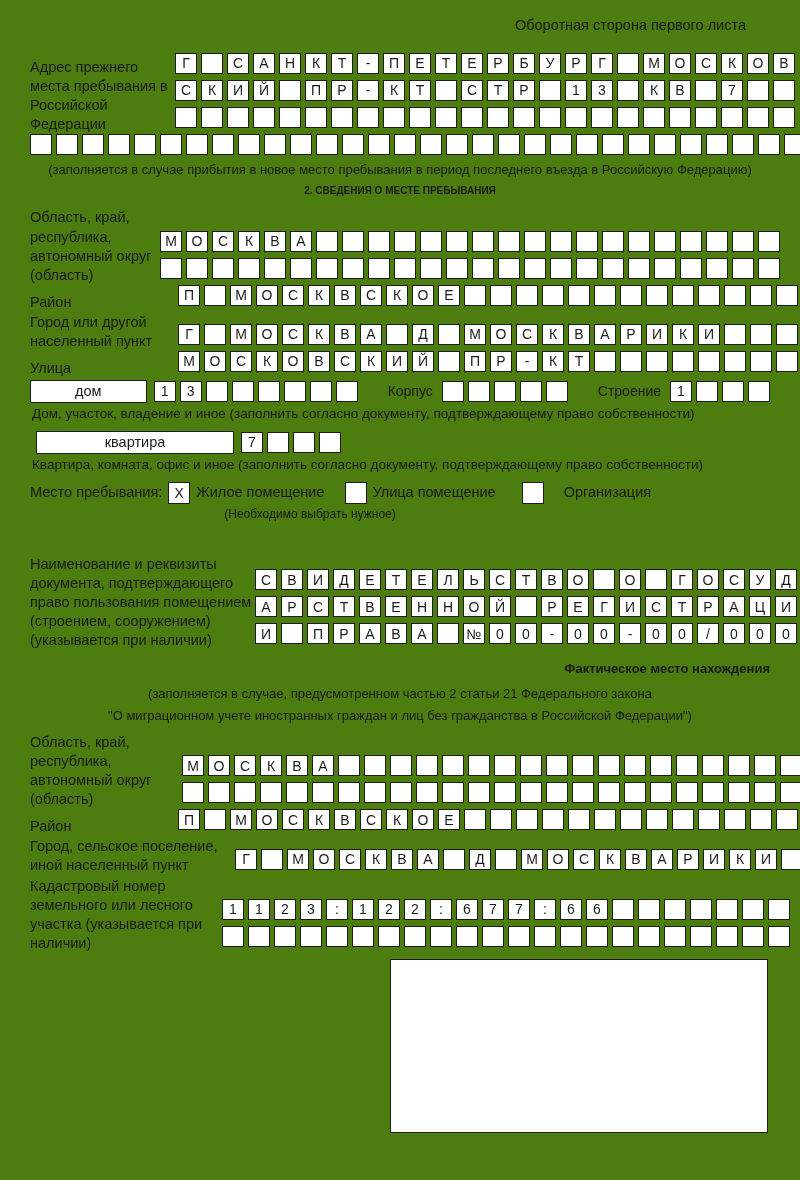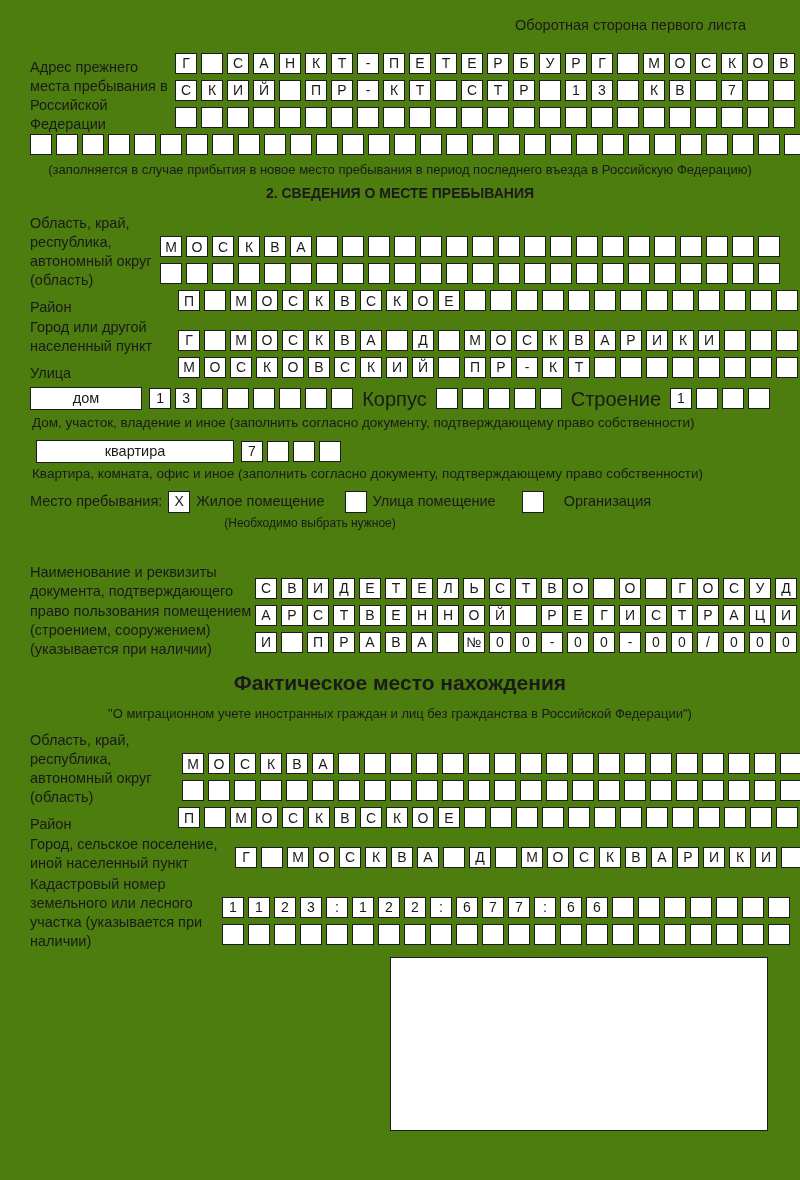--- a/index.html
+++ b/index.html
@@ -19,39 +19,39 @@
   .rows { flex:1 1 auto; }
 
   .cellrow { display:flex; gap:4px; margin-bottom:6px; }
   .cell {
     flex:0 0 auto; width:20px; height:19px;
     border:1.6px solid #1c1c1c;
     display:flex; align-items:center; justify-content:center;
     font-size:14px; background:#fff;
   }
   .note { text-align:center; font-size:13px; margin:2px 0 6px 0; }
-  .sec-title { text-align:center; font-weight:bold; font-size:14px; margin:6px 0 10px 0; }
+  .sec-title { text-align:center; font-weight:bold; font-size:10px; margin:6px 0 10px 0; }
 
   .house-row { display:flex; align-items:center; gap:7px; margin:2px 0 2px 0; }
   .value-box {
     border:1.6px solid #1c1c1c; height:21px; display:flex;
     align-items:center; justify-content:center; font-size:14.5px; background:#fff;text-align:center;
   }
   .vb-dom { width:168px; } .vb-kv { width:196px; margin-left:6px; }
-  .inline-label { font-size:20px; white-space:nowrap; padding:0 2px; }
+  .inline-label { font-size:14px; white-space:nowrap; padding:0 2px;margin-left:21px; }
   .caption { font-size:13.5px; margin:2px 0 8px 2px; }
 
   .stay-row { display:flex; align-items:center; gap:6px; margin-top:4px; }
   .checkbox {
     width:20px; height:20px; border:1.6px solid #1c1c1c;
     display:flex; align-items:center; justify-content:center; font-size:14px; background:#fff;
   }
   .stay-hint { font-size:12px; margin:3px 0 8px 0; width:560px; text-align:center; }
 
-  .actual-title { text-align:center; font-weight:bold; font-size:21px; margin:10px 0 8px 0; }
+  .actual-title { text-align:right; font-weight:bold; font-size:13px; margin:10px 0 8px 0; }
   .actual-note { text-align:center; font-size:13px; margin:0 0 4px 0; }
 
   .stamp-box {
     width:376px; height:172px; border:1.8px solid #1c1c1c;
     margin:6px 0 4px 360px; background:#fff;
   }
   .stamp-caption { width:404px; margin-left:346px; text-align:center; font-size:13.5px; }
 </style>
 </head>
 <body>
@@ -454,20 +454,21 @@
           <span class="cell">0</span>
           <span class="cell">/</span>
           <span class="cell">0</span>
           <span class="cell">0</span>
           <span class="cell">0</span>
         </div>
     </div>
   </div>
 
   <div class="actual-title">Фактическое место нахождения</div>
+  <div class="actual-note">(заполняется в случае, предусмотренном частью 2 статьи 21 Федерального закона</div>
   <div class="actual-note" style="margin-bottom:8px">"О миграционном учете иностранных граждан и лиц без гражданства в Российской Федерации")</div>
 
   <div class="fieldrow">
     <div class="flabel w152">Область, край, республика, автономный округ (область)</div>
     <div class="rows">
       <div class="cellrow">
           <span class="cell">М</span>
           <span class="cell">О</span>
           <span class="cell">С</span>
           <span class="cell">К</span>

